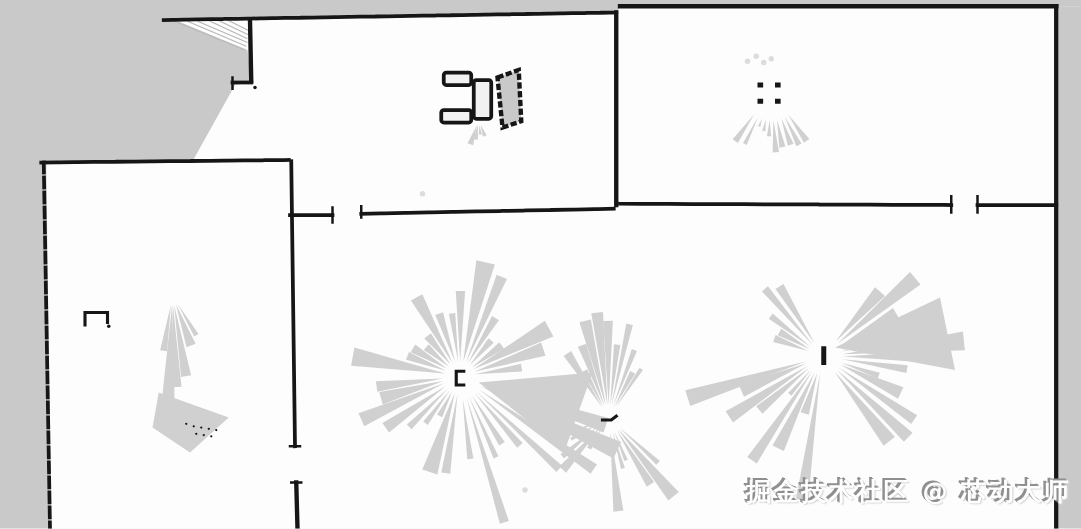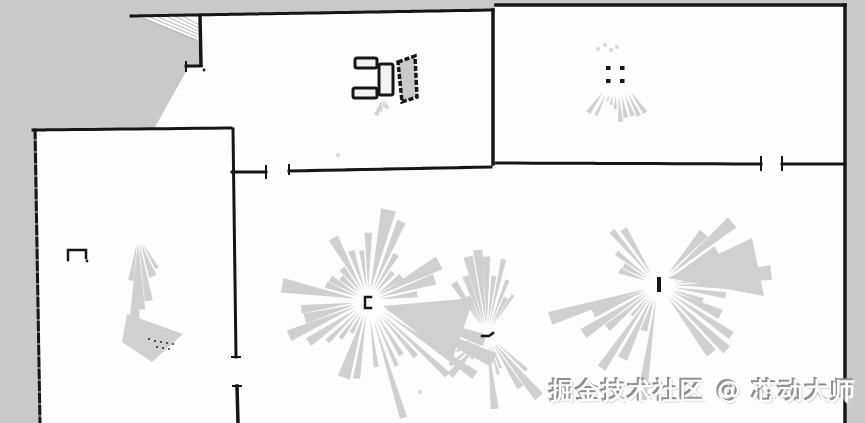--- a/index.html
+++ b/index.html
@@ -8,21 +8,21 @@
     width:865px;height:423px;
     overflow:hidden;
     background:#fdfdfd;
     font-family:"DejaVu Sans","Liberation Sans",sans-serif;
   }
   .map-svg{position:absolute;left:0;top:0;}
   .watermark{
     position:absolute;
     right:8px;
     bottom:16px;
-    font-size:24px;
+    font-size:20px;
     font-weight:700;
     letter-spacing:2px;
     color:#ffffff;
     text-shadow:-2px -2px 0 #8f8f8f,-1px -1px 0 #9c9c9c,1px 1px 1px #d8d8d8;
     white-space:nowrap;
     user-select:none;
   }
 </style>
 </head>
 <body>

